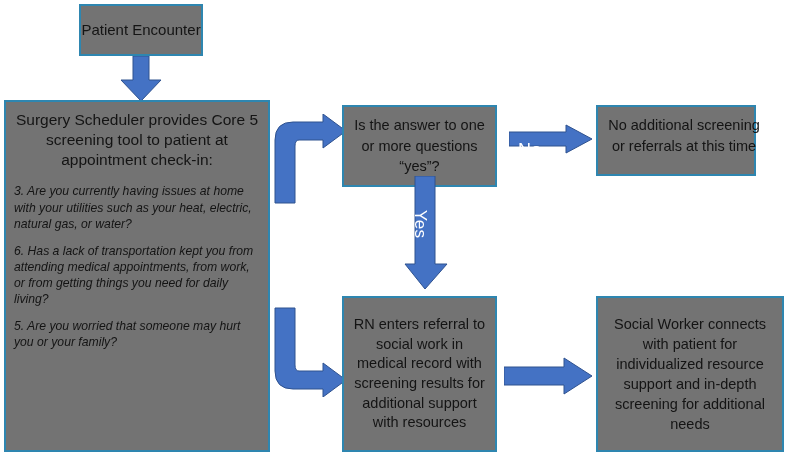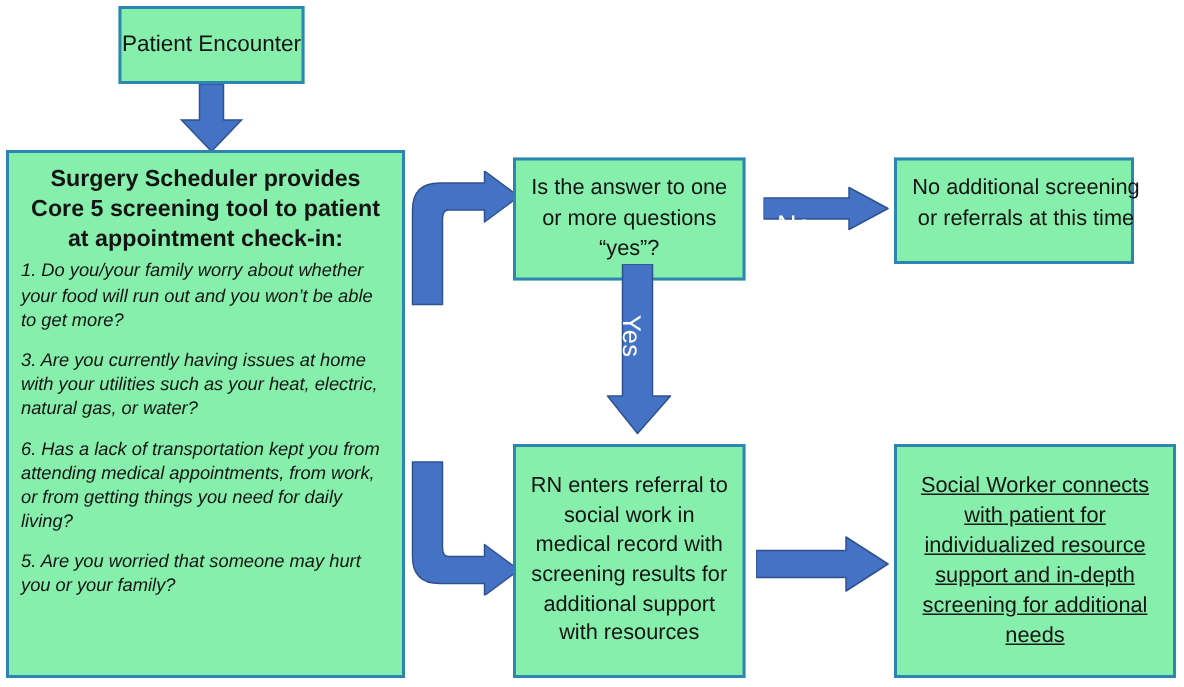--- a/index.html
+++ b/index.html
@@ -14,21 +14,21 @@
   #canvas {
     position: relative;
     width: 789px;
     height: 458px;
     background: #ffffff;
     overflow: hidden;
   }
   .node {
     position: absolute;
     box-sizing: border-box;
-    background: #86efac;
+    background: #737373;
     border: 2px solid #2e86b0;
     display: flex;
     flex-direction: column;
     align-items: stretch;
     justify-content: flex-start;
     color: #1a1a1a;
   }
   .node.center {
     justify-content: center;
     align-items: center;
@@ -60,22 +60,21 @@
     width: 266px;
     height: 352px;
     padding: 8px 8px 4px 8px;
     justify-content: flex-start;
   }
   #scheduler-box .heading {
     text-align: center;
     font-size: 15.5px;
     line-height: 1.3;
     color: #141414;
-    margin-bottom: 2px;
-    font-weight: bold;
+    margin-bottom: 13px;
   }
   #scheduler-box .qlist {
     margin: 0;
     padding: 0;
     list-style: none;
   }
   #scheduler-box .qlist li {
     font-style: italic;
     font-size: 12.2px;
     line-height: 1.32;
@@ -126,21 +125,20 @@
     line-height: 1.35;
     padding: 0 5px;
   }
 
   
   #social-worker-box {
     left: 596px;
     top: 296px;
     width: 188px;
     height: 156px;
-    text-decoration: underline;
   }
   #social-worker-box .node-body {
     font-size: 14.5px;
     line-height: 1.38;
     padding: 0 7px;
   }
 
   
   .arrow {
     position: absolute;
@@ -191,21 +189,20 @@
 
   <div class="arrow" id="arrow-down-intake">
     <svg width="46" height="46" viewBox="0 0 46 46" aria-hidden="true">
       <polygon points="15,0 31,0 31,24 43,24 23,45 3,24 15,24" fill="#4472c4" stroke="#2f528f" stroke-width="1"></polygon>
     </svg>
   </div>
 
   <div class="node" id="scheduler-box">
     <div class="heading">Surgery Scheduler provides Core 5 screening tool to patient at appointment check-in:</div>
     <ul class="qlist">
-      <li>1. Do you/your family worry about whether your food will run out and you won’t be able to get more?</li>
       <li>3. Are you currently having issues at home with your utilities such as your heat, electric, natural gas, or water?</li>
       <li>6. Has a lack of transportation kept you from attending medical appointments, from work, or from getting things you need for daily living?</li>
       <li>5. Are you worried that someone may hurt you or your family?</li>
     </ul>
   </div>
 
   <div class="arrow" id="arrow-elbow-up">
     <svg width="75" height="90" viewBox="0 0 75 90" aria-hidden="true">
       <path d="M 2,89 L 2,26 Q 2,8 20,8 L 50,8 L 50,0 L 73,17 L 50,34 L 50,26 L 26,26 Q 22,26 22,32 L 22,89 Z" fill="#4472c4" stroke="#2f528f" stroke-width="1" stroke-linejoin="round"></path>
     </svg>

